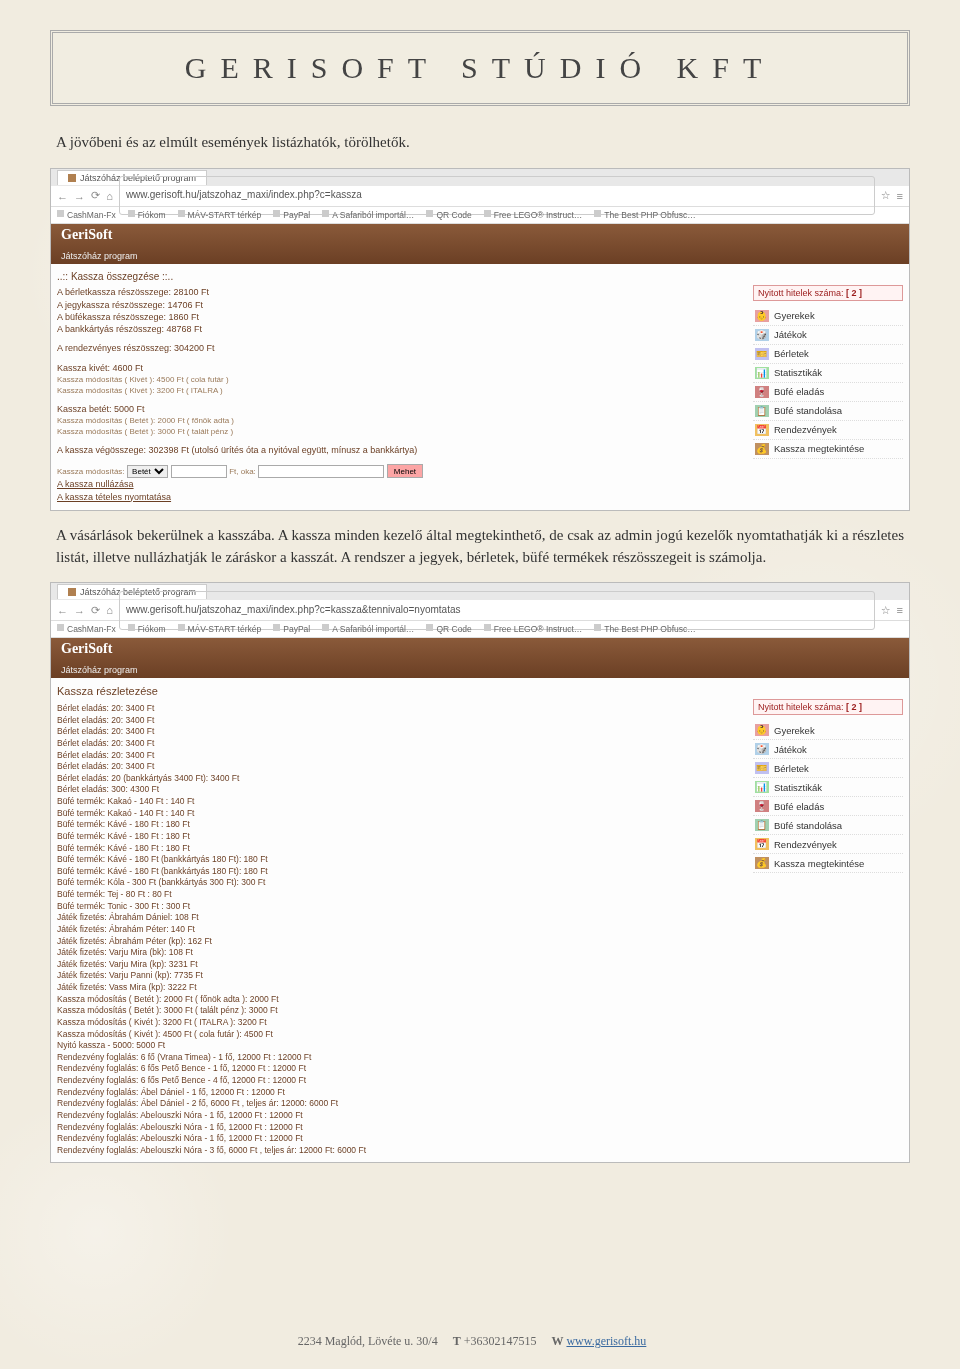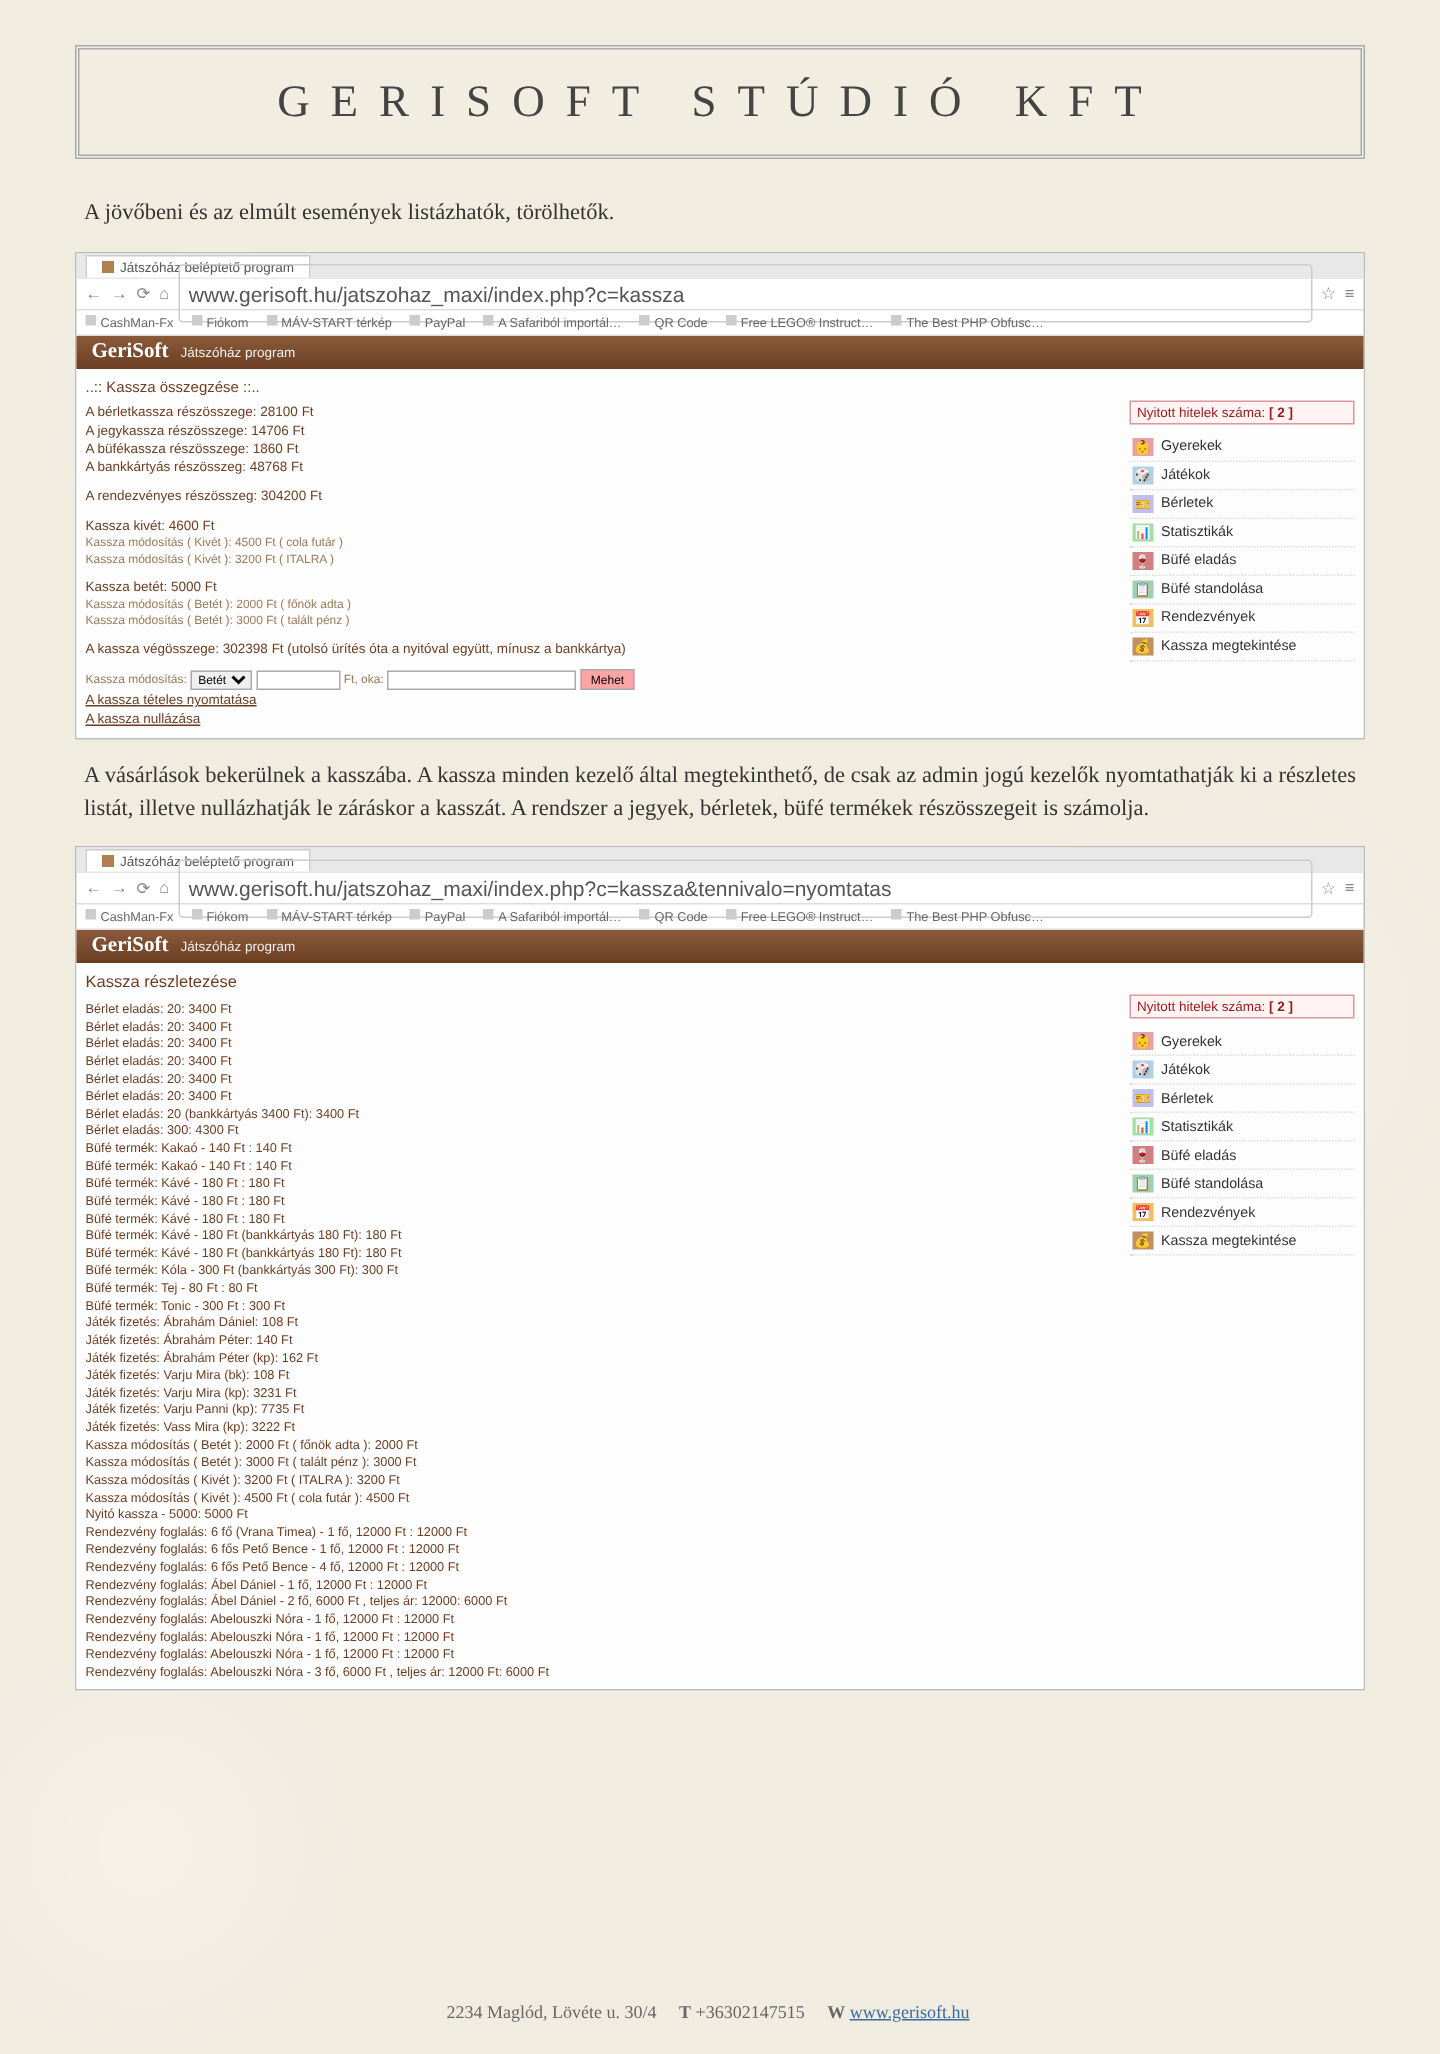--- a/index.html
+++ b/index.html
@@ -11,25 +11,25 @@
   .page { width:960px; min-height:1369px; position:relative; box-sizing:border-box; padding:30px 50px 60px 50px;}
   .title-block { border:3px double #aaa; text-align:center; padding:18px 10px; margin-bottom:26px; background:rgba(255,255,255,0.05);}
   .title-block h1 { margin:0; font-weight:normal; letter-spacing:14px; font-size:30px; color:#444;}
   .body-text { font-size:15px; color:#333; line-height:1.45; text-align:justify; margin:14px 6px;}
   .shot { border:1px solid #bbb; background:#fff; margin:6px 0 10px 0; font-family:Arial,Helvetica,sans-serif; font-size:10px; color:#555;}
   .browser-top { height:17px; background:#e8e8e8; display:flex; align-items:center; padding:0 6px; font-size:9px;}
   .tab { background:#fff; border:1px solid #ccc; border-bottom:none; padding:1px 10px; height:12px; display:flex; align-items:center; gap:4px;}
   .favicon { width:8px; height:8px; background:#b08050; }
   .url-row { height:20px; display:flex; align-items:center; gap:6px; padding:0 6px; border-bottom:1px solid #ddd;}
   .nav-ico { color:#888; font-size:11px;}
-  .url-field { flex:1; height:13px; border:1px solid #ccc; border-radius:3px; display:flex; align-items:center; padding:12px 6px; font-size:14px; color:#555;}
+  .url-field { flex:1; height:13px; border:1px solid #ccc; border-radius:3px; display:flex; align-items:flex-start; padding:12px 6px; font-size:10px; color:#555;}
   .bm-row { height:16px; display:flex; align-items:center; gap:12px; padding:0 6px; border-bottom:1px solid #ddd; font-size:8.5px; color:#666;}
   .bm { display:flex; gap:3px;}
   .bm-ico { width:7px; height:7px; background:#ccc;}
-  .app-bar { background:linear-gradient(#8a5a3a,#6b3f24); color:#fff; padding:3px 10px; display:flex; align-items:baseline; gap:8px;}
+  .app-bar { background:linear-gradient(#8a5a3a,#6b3f24); color:#fff; padding:3px 10px; display:flex; align-items:baseline; gap:8px;flex-direction:column;}
   .app-bar .brand { font-size:14px; font-weight:bold; font-family:Georgia,serif;}
   .app-bar .sub { font-size:9px; color:#eee;}
   .app-body { display:flex; background:#fdfdfd; }
   .main { flex:1; padding:6px 6px; color:#6b3f24; font-size:9px;}
   .main .hdr { color:#6b3f24; font-size:10px; margin-bottom:4px;}
   .main p { margin:1px 0; color:#6b3f24; line-height:1.25;}
   .main .sm { color:#9a7a5a; font-size:8px;}
   .main .link { color:#6b3f24; text-decoration:underline; cursor:default;}
   .main input[type=text]{ height:11px; font-size:8px; border:1px solid #aaa; padding:0 2px;}
   .main select{ height:13px; font-size:8px; border:1px solid #aaa;}
@@ -113,22 +113,22 @@
         <p>A kassza végösszege: 302398 Ft (utolsó ürítés óta a nyitóval együtt, mínusz a bankkártya)</p>
         <div style="height:6px"></div>
         <p>
           <span class="sm">Kassza módosítás:</span>
           <select><option>Betét</option></select>
           <input type="text" style="width: 50px;">
           <span class="sm">Ft, oka:</span>
           <input type="text" style="width: 120px;">
           <button>Mehet</button>
         </p>
+        <p><span class="link">A kassza nullázása</span></p>
         <p><span class="link">A kassza tételes nyomtatása</span></p>
-        <p><span class="link">A kassza nullázása</span></p>
       </div>
       <div class="side">
         <div class="credit-box">
           <span>Nyitott hitelek száma:</span>
           <b>[ 2 ]</b>
         </div>
         <div id="side1">
             <div class="side-row">
               <span class="side-ico" style="background:#e8a0a0;text-align:center;font-size:9px;line-height:12px">👶</span>
               <span>Gyerekek</span>

